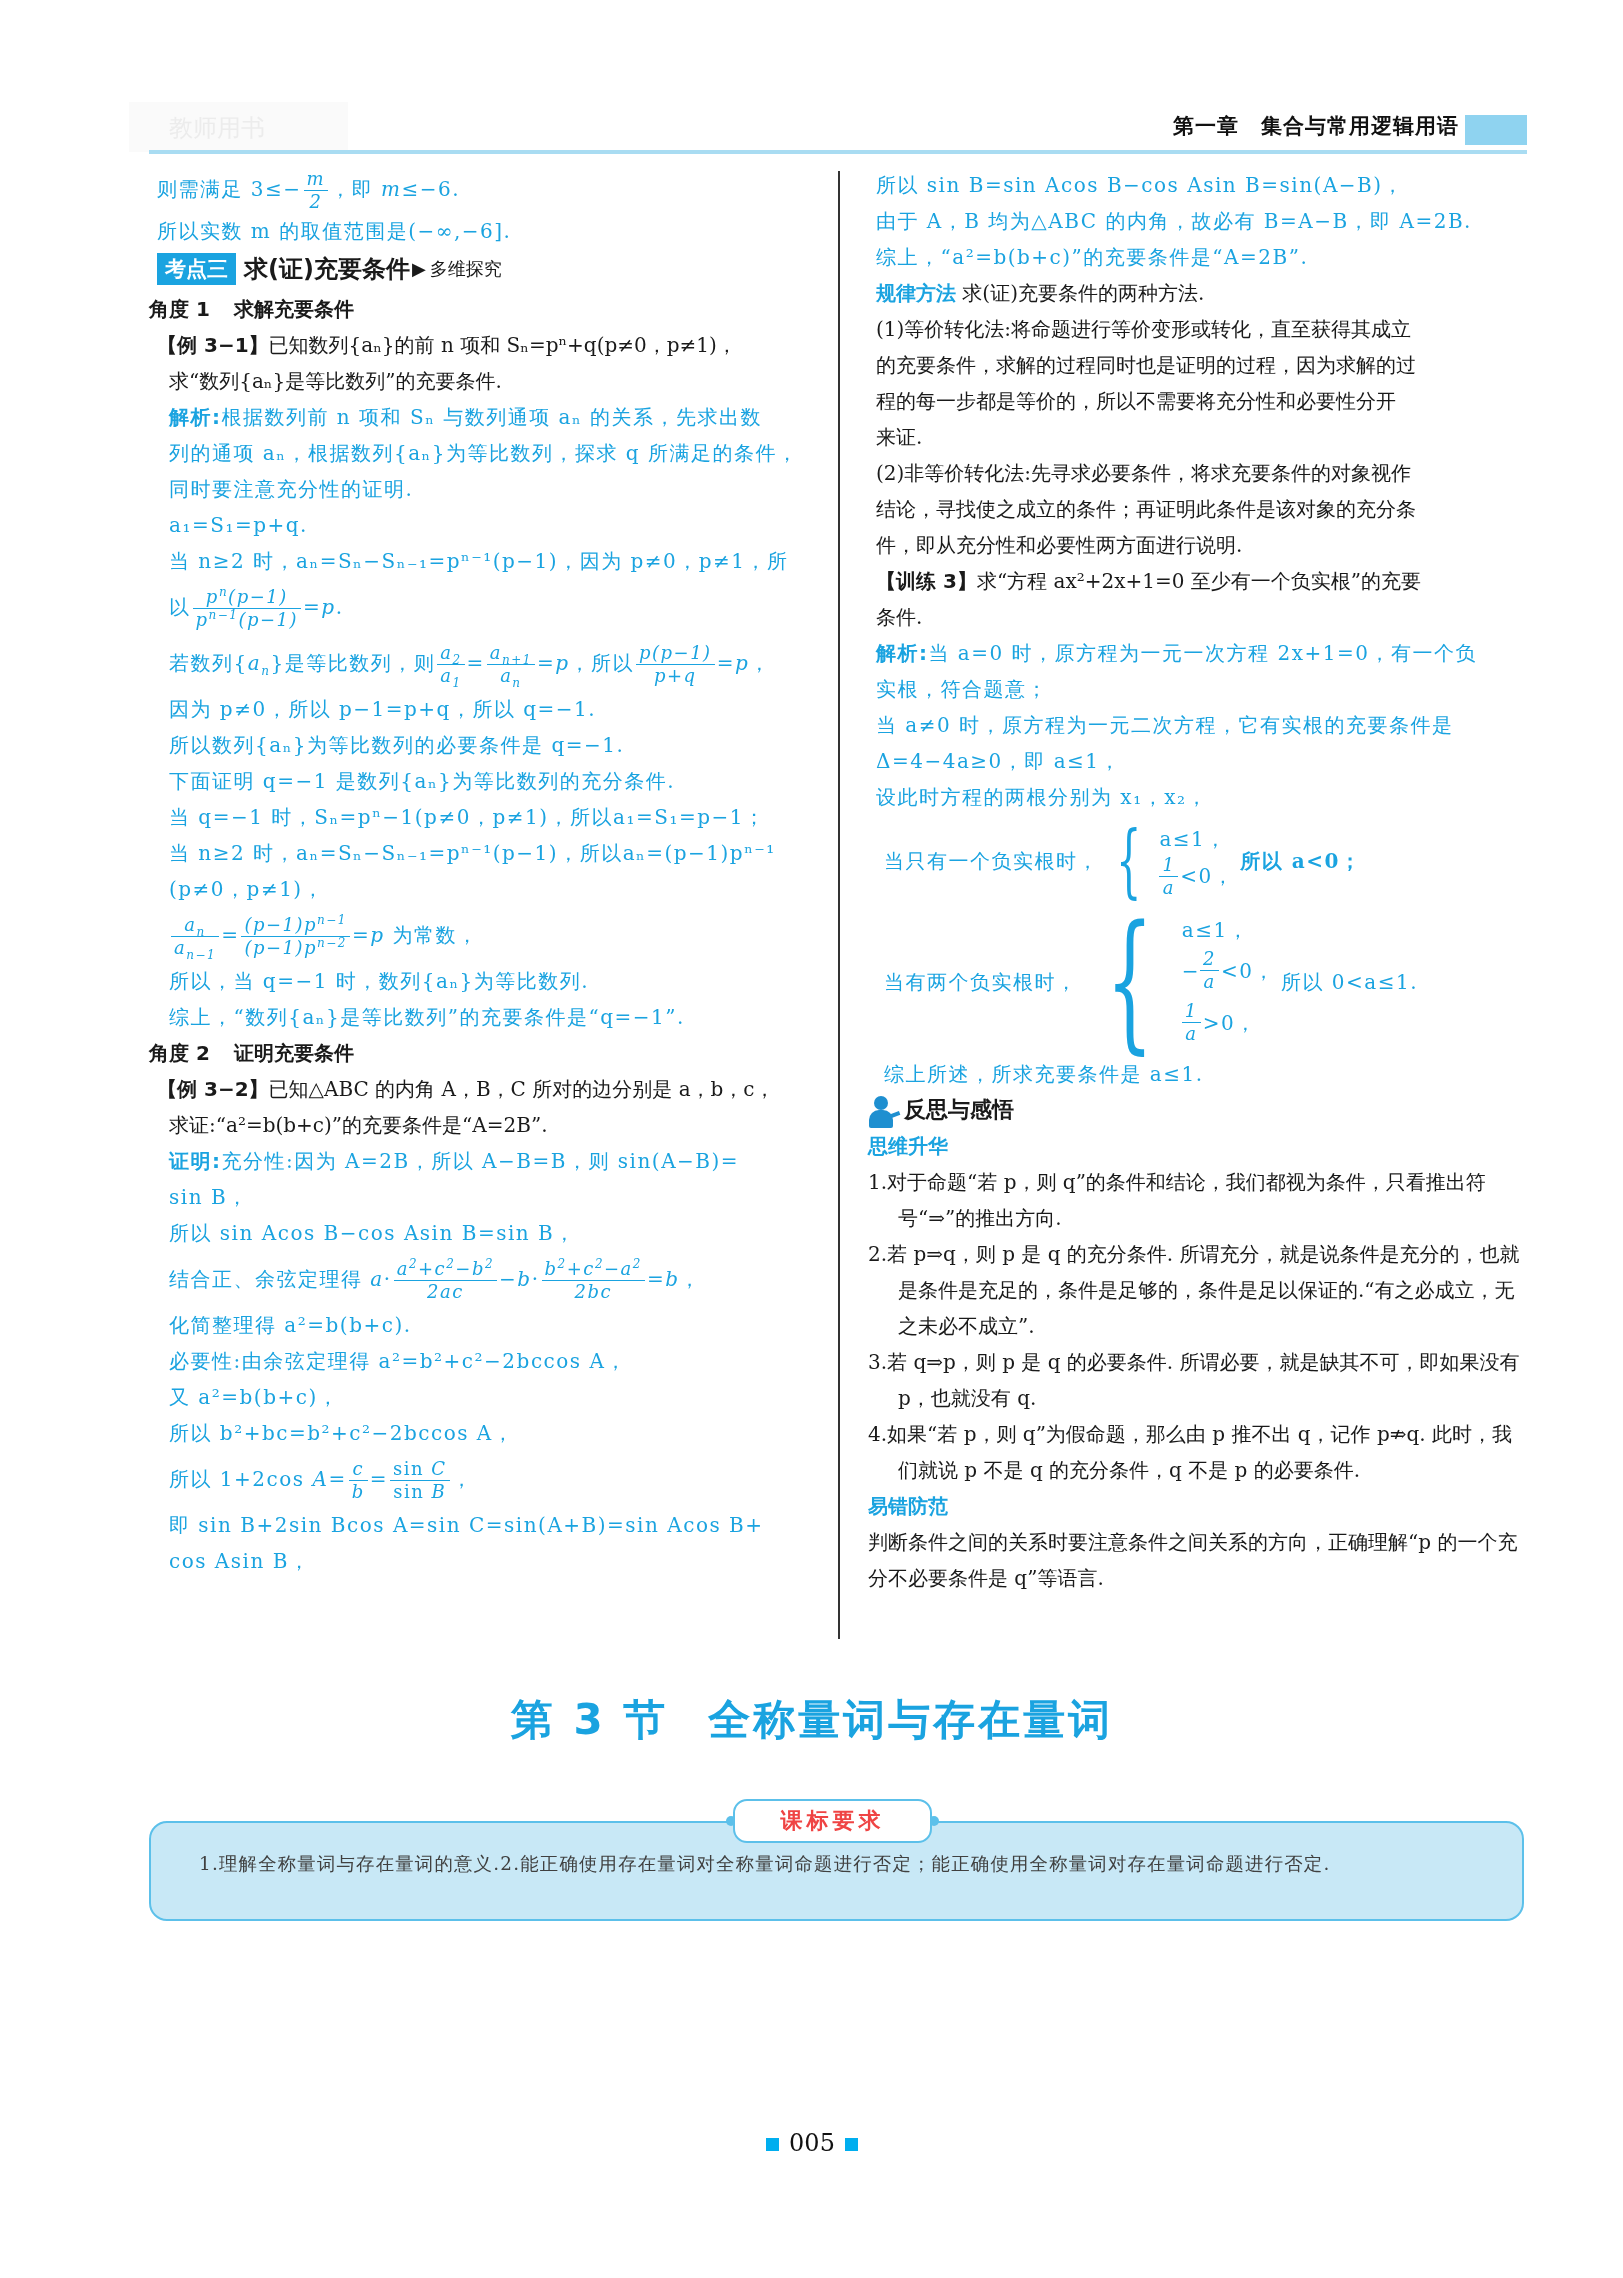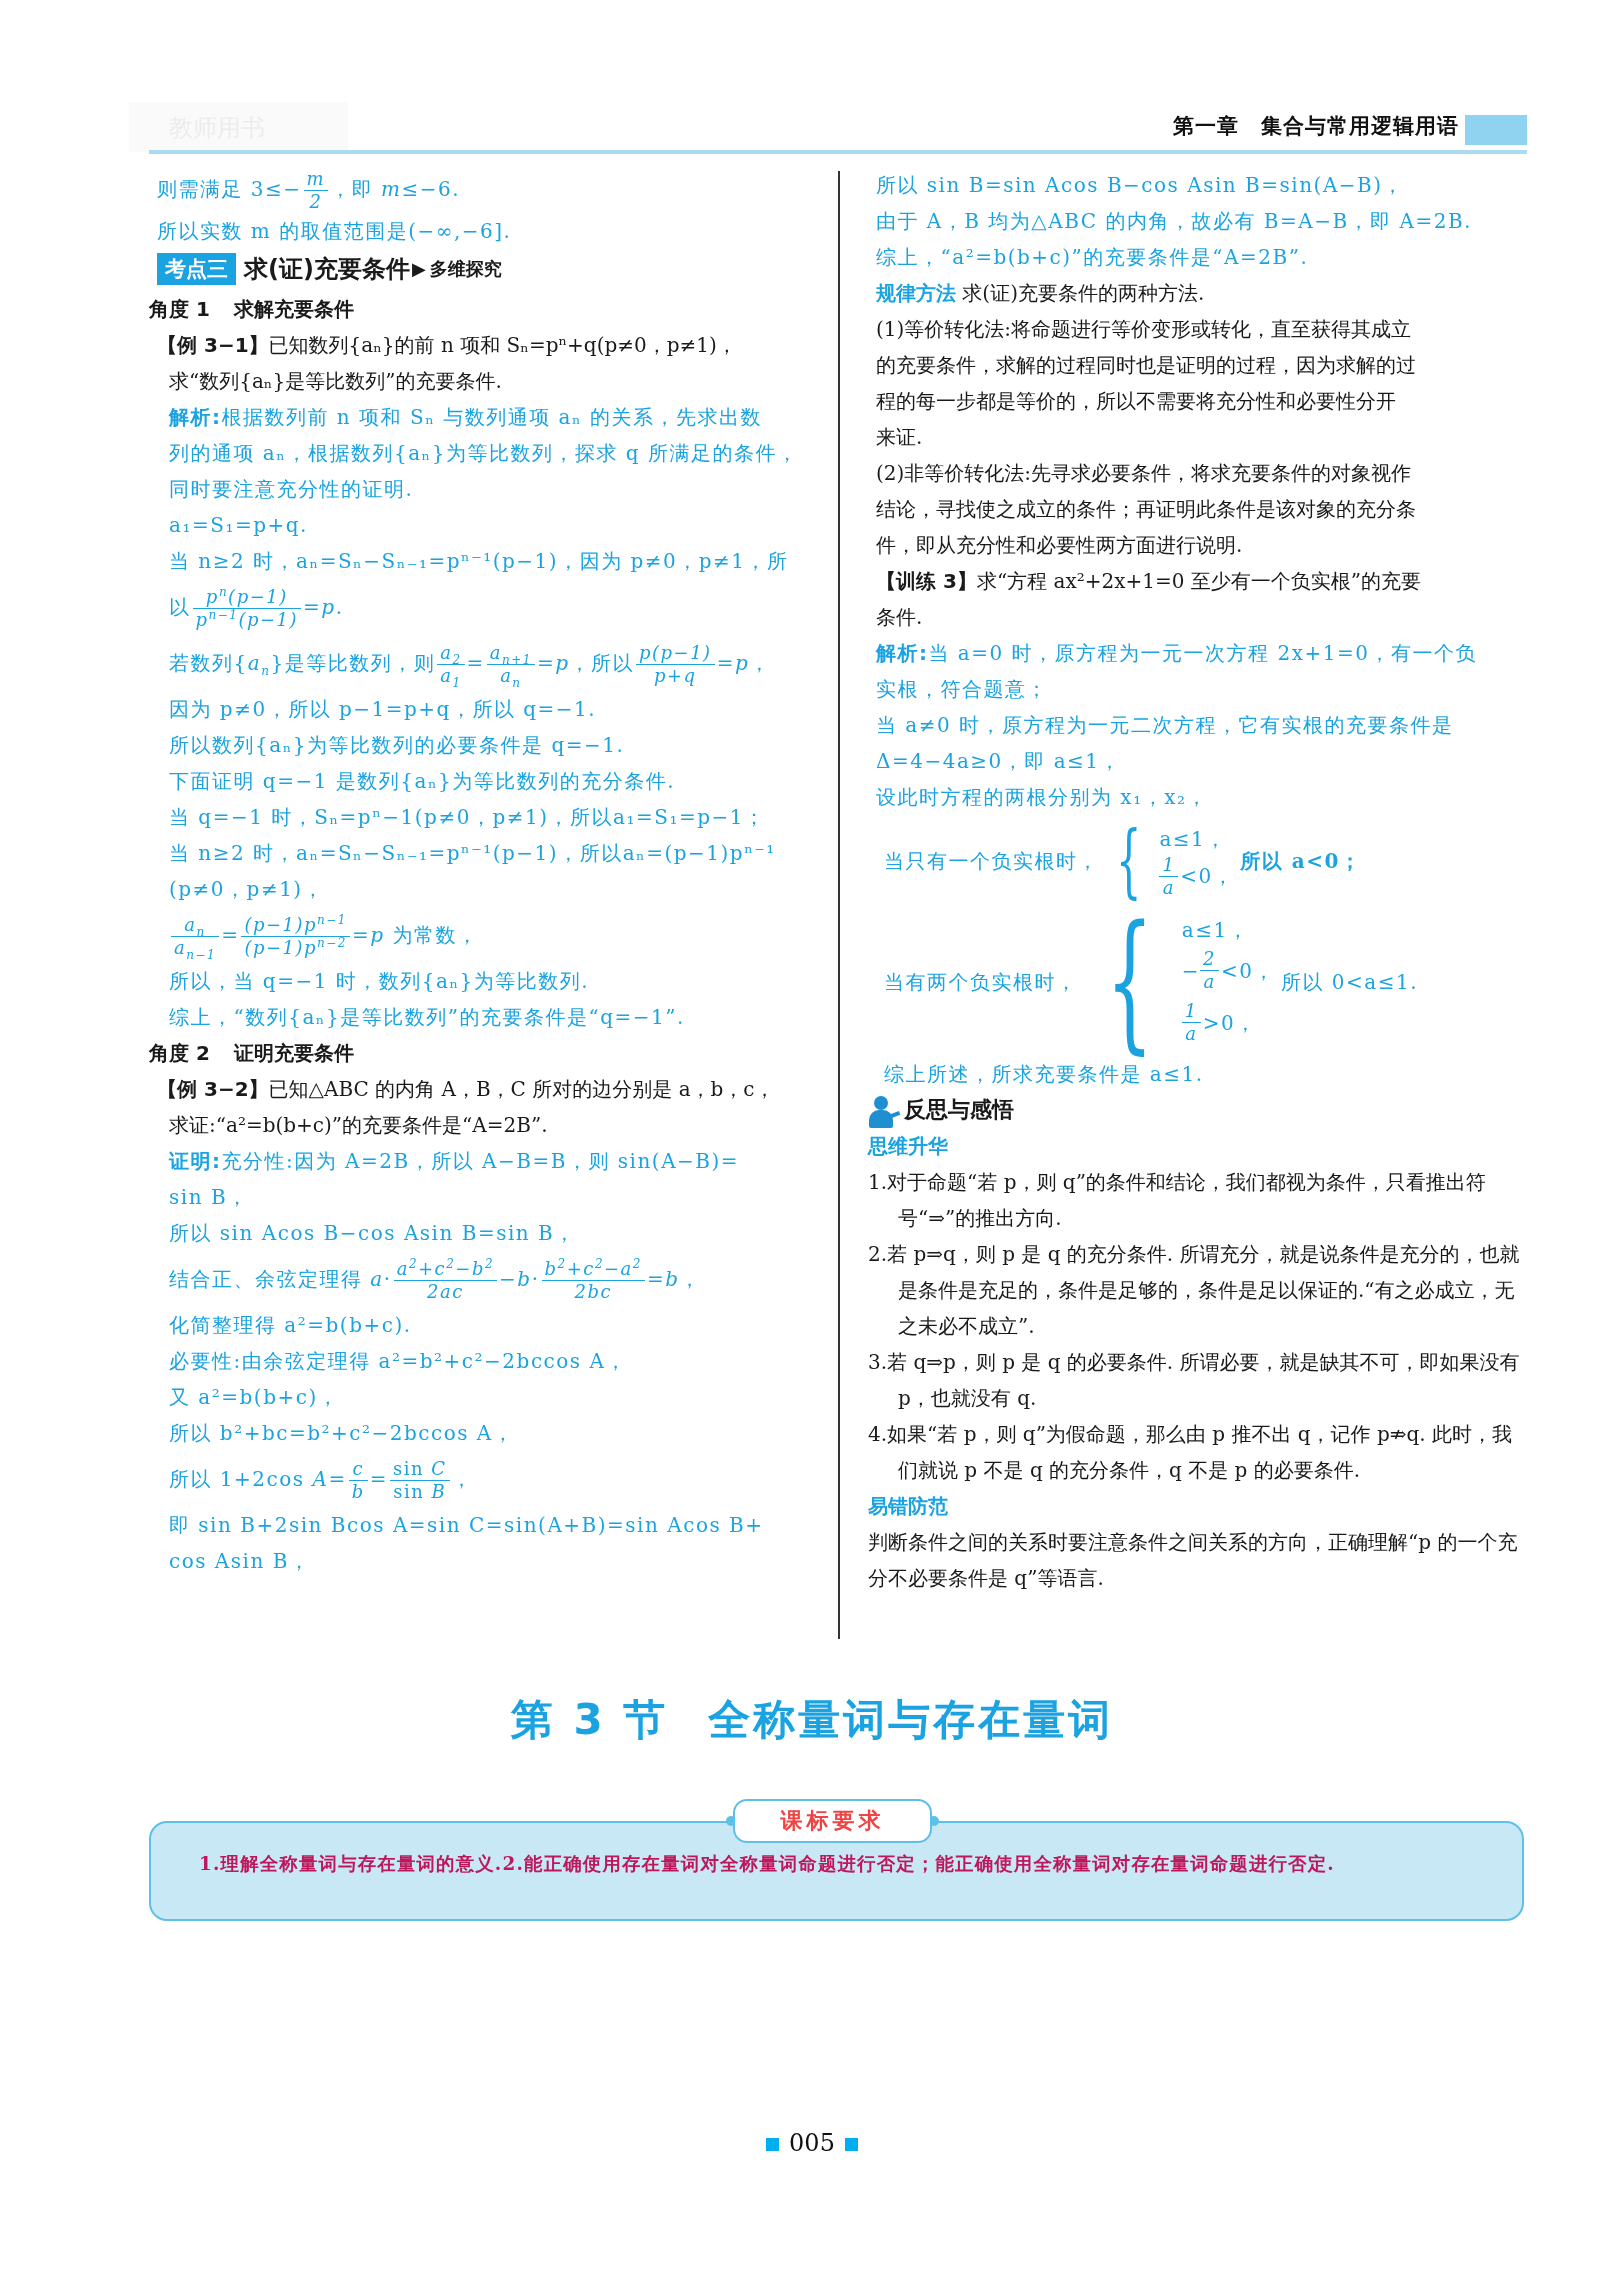--- a/index.html
+++ b/index.html
@@ -32,21 +32,21 @@
 
   .frac { display: inline-block; vertical-align: middle; text-align: center; line-height: 22px; margin: 0 2px; }
   .frac > span { display: block; padding: 0 3px; font-size: 18px; }
   .frac > span.num { border-bottom: 1.5px solid currentColor; }
   .tall { line-height: 56px; }
 
   .kp { display: flex; align-items: center; margin: 2px 0 4px 0; }
   .kp .badge { background: #1aa3e0; color: #fff; font-family: "DejaVu Sans", sans-serif; font-weight: bold; font-size: 21px; padding: 1px 8px; line-height: 30px; }
   .kp .title { font-family: "DejaVu Sans", sans-serif; font-weight: bold; font-size: 24px; margin-left: 8px; }
   .kp .tri { font-size: 18px; margin-left: 2px; }
-  .kp .sub { font-size: 18px; margin-left: 4px; font-weight: bold; }
+  .kp .sub { font-size: 18px; margin-left: 4px; }
 
   .angle { font-family: "DejaVu Sans", sans-serif; font-weight: bold; font-size: 20px; margin-left: -8px; }
   .angle .gap { display: inline-block; width: 24px; }
 
   
   .sys { display: flex; align-items: center; }
   .brace { font-size: 80px; line-height: 80px; font-weight: 100; margin: 0 4px; transform: scaleX(0.5); display: inline-block; }
   .brace.big { font-size: 149px; line-height: 149px; }
   .sys-items { display: flex; flex-direction: column; justify-content: center; line-height: 30px; }
   .sys-items .it { min-height: 30px; display: flex; align-items: center; }
@@ -61,21 +61,21 @@
   .subhead { font-family: "DejaVu Sans", sans-serif; font-weight: bold; color: #1aa3e0; font-size: 20px; margin-left: -8px; }
 
   
   .section-title { position: absolute; left: 0; width: 1624px; top: 1692px; text-align: center; font-family: "DejaVu Sans", sans-serif; font-weight: bold; font-size: 42px; color: #1aa3e0; letter-spacing: 3px; }
   .section-title .gap { display: inline-block; width: 40px; }
 
   
   .cbox { position: absolute; left: 149px; top: 1821px; width: 1375px; height: 100px; background: #c8e8f6; border: 2px solid #5cc0ea; border-radius: 18px; }
   .cbox .label { position: absolute; left: 582px; top: -24px; width: 199px; height: 44px; background: #fff; border: 2px solid #5cc0ea; border-radius: 14px; text-align: center; font-family: "DejaVu Sans", sans-serif; font-weight: bold; font-size: 22px; line-height: 40px; letter-spacing: 4px; color: #ef4444; }
   .cbox .dot { position: absolute; top: -7px; width: 10px; height: 10px; border-radius: 50%; background: #5cc0ea; }
-  .cbox .text { position: absolute; left: 8px; right: 8px; top: 24px; font-size: 18.4px; line-height: 34px; color: #be185d; text-indent: 40px; letter-spacing: 1.2px; font-weight: bold; }
+  .cbox .text { position: absolute; left: 8px; right: 8px; top: 24px; font-size: 18.4px; line-height: 34px; color: #404040; text-indent: 40px; letter-spacing: 1.2px; }
 
   .pagenum { position: absolute; left: 0; width: 1624px; top: 2129px; text-align: center; font-size: 24px; color: #111; }
   .pagenum .sq { display: inline-block; width: 13px; height: 13px; background: #00aeef; vertical-align: middle; margin: 0 10px; }
 </style>
 </head>
 <body>
 
 <div class="hdr">
   <div class="watermark">教师用书</div>
   <div class="bar"></div>

